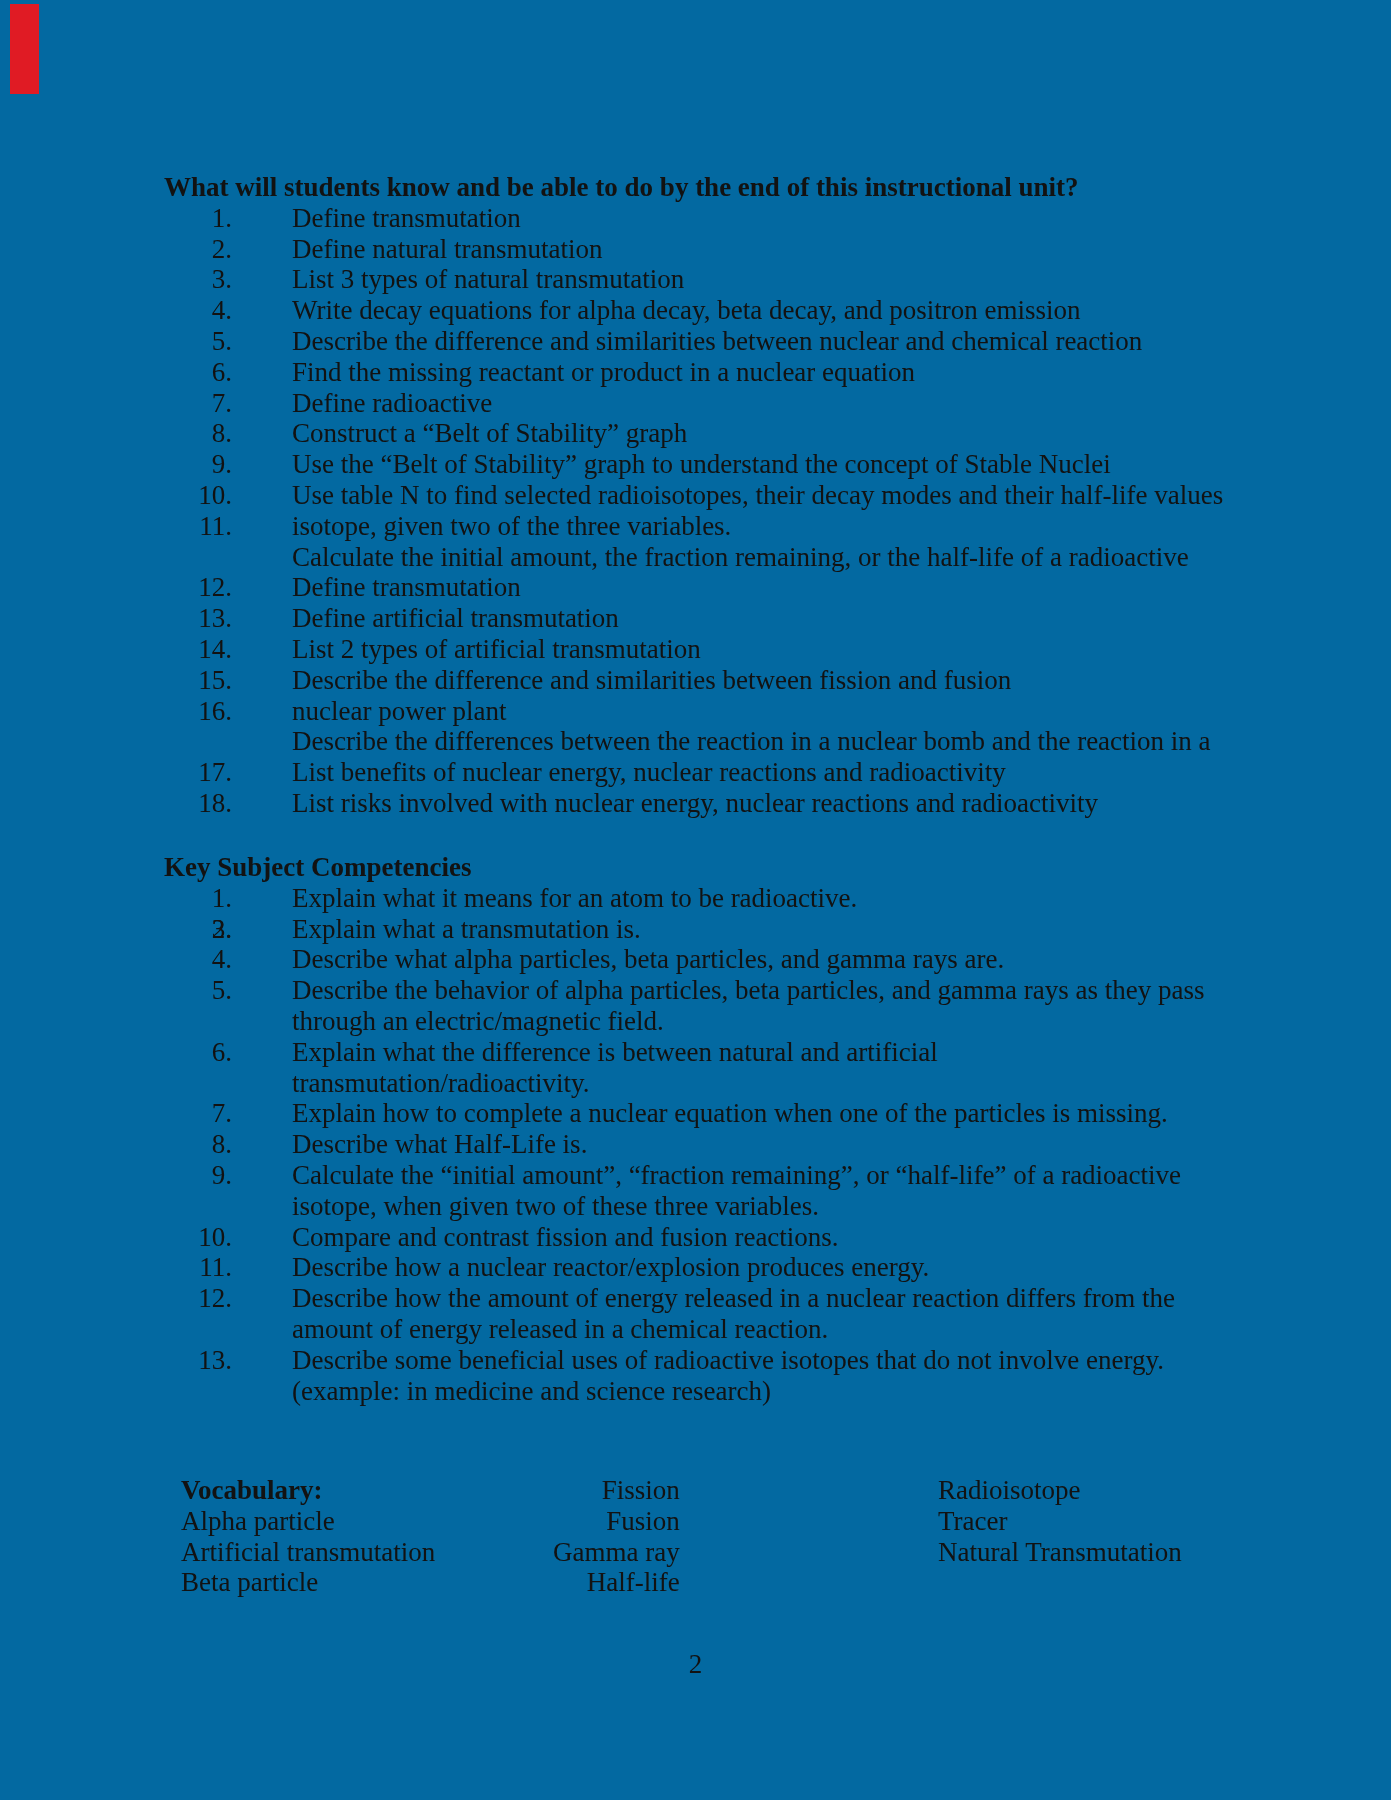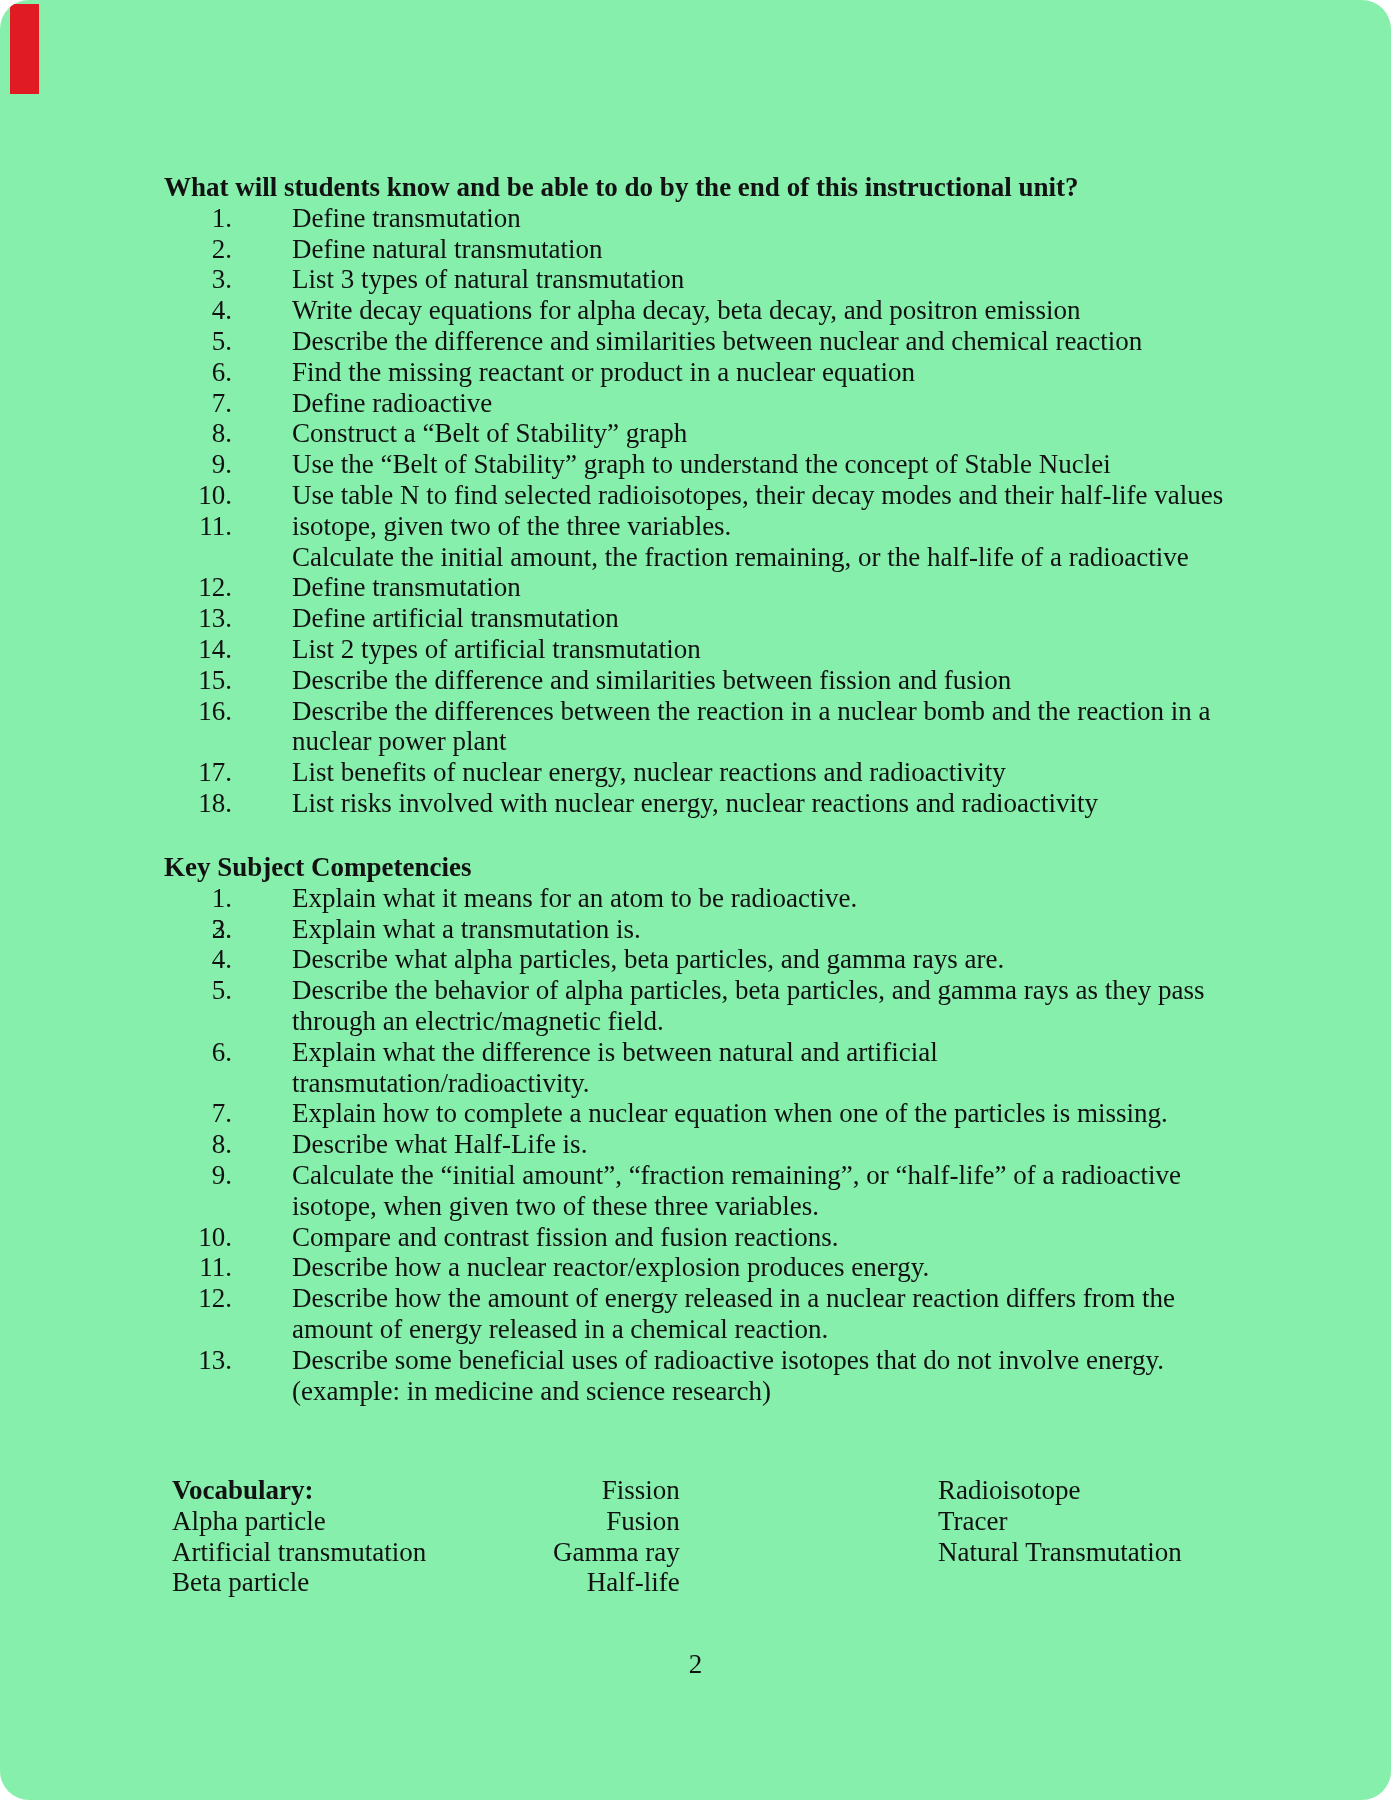--- a/index.html
+++ b/index.html
@@ -50,39 +50,39 @@
     white-space: nowrap;
   }
   .tline {
     white-space: nowrap;
   }
   .vocab-col {
     position: absolute;
     top: 0;
     white-space: nowrap;
   }
-  #vocab-col-1 { left: 8px; }
+  #vocab-col-1 { left: 17px; }
   #vocab-col-2 { left: 389px; text-align: right; }
   #vocab-col-3 { left: 774px; }
   .vocab-entry { white-space: nowrap; }
   .vocab-bold { font-weight: bold; }
   .page-number {
     position: absolute;
     top: 1649px;
     left: 0;
     width: 1391px;
     text-align: center;
     font-size: 27px;
     line-height: 30.8px;
   }
 </style>
 </head>
 <body>
 
-<div class="page" style="background: #86efac; color: rgb(18, 18, 18); border-radius: 29px;">
+<div class="page" style="background: #0369a1; color: rgb(18, 18, 18);">
 
   <div class="red-marker" style="background: rgb(224, 27, 36);"></div>
 
   <div class="block" id="block-objectives">
     <div class="section-heading">What will students know and be able to do by the end of this instructional unit?</div>
     <div id="objectives-list">
         <div class="li">
           <span class="num">1.</span>
           <div class="tline">Define transmutation</div>
         </div>
@@ -138,22 +138,22 @@
         <div class="li">
           <span class="num">14.</span>
           <div class="tline">List 2 types of artificial transmutation</div>
         </div>
         <div class="li">
           <span class="num">15.</span>
           <div class="tline">Describe the difference and similarities between fission and fusion</div>
         </div>
         <div class="li">
           <span class="num">16.</span>
+          <div class="tline">nuclear power plant</div>
           <div class="tline">Describe the differences between the reaction in a nuclear bomb and the reaction in a</div>
-          <div class="tline">nuclear power plant</div>
         </div>
         <div class="li">
           <span class="num">17.</span>
           <div class="tline">List benefits of nuclear energy, nuclear reactions and radioactivity</div>
         </div>
         <div class="li">
           <span class="num">18.</span>
           <div class="tline">List risks involved with nuclear energy, nuclear reactions and radioactivity</div>
         </div>
       </div>

